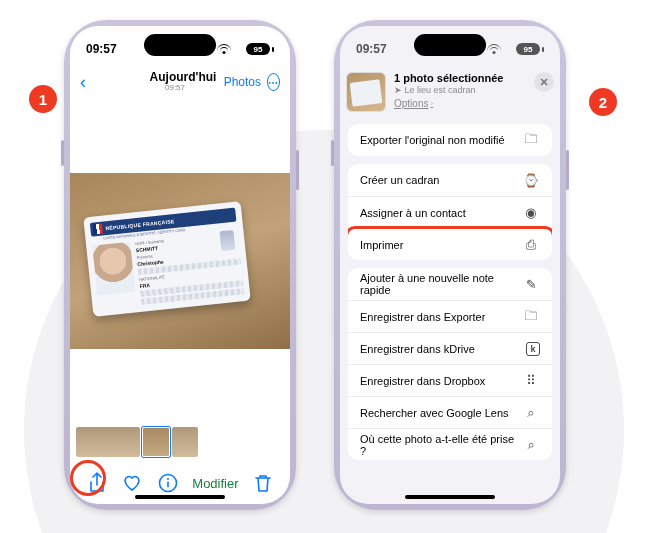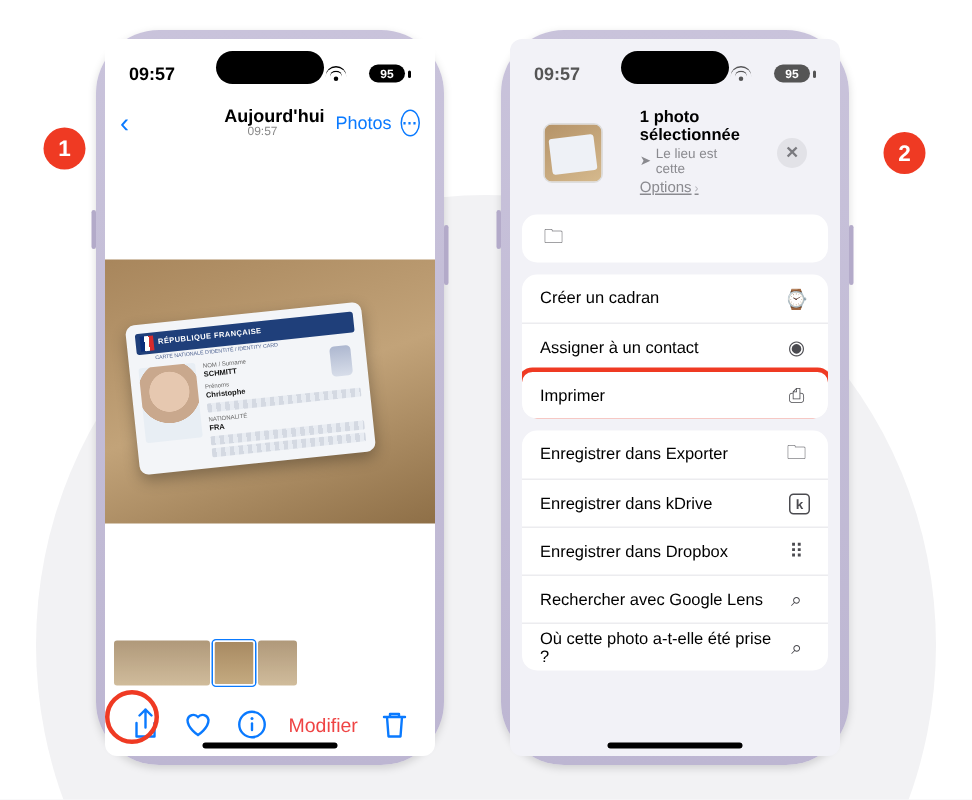--- a/index.html
+++ b/index.html
@@ -36,21 +36,21 @@
       box-shadow: 0 2px 6px rgba(0,0,0,0.15);
     }
     .phone:before, .phone:after {
       content:""; position:absolute; background:#b3aac9; border-radius:2px;
     }
     .phone:before { width:3px; height:26px; left:-3px; top:120px; }
     .phone:after  { width:3px; height:40px; right:-3px; top:130px; }
     .screen {
       width: 100%; height: 100%;
       background:#fff;
-      border-radius: 8px;
+      border-radius: 28px;
       overflow:hidden;
       position: relative;
       display:flex; flex-direction:column;
     }
     .island {
       position:absolute; top:8px; left:50%; transform:translateX(-50%);
       width:72px; height:22px; background:#000; border-radius:14px; z-index:20;
     }
     .statusbar {
       height:38px; display:flex; align-items:center; justify-content:space-between;
@@ -105,25 +105,25 @@
     .thumb { height:30px; background:linear-gradient(180deg,#a88a62,#c4aa80); border-radius:2px;}
     .thumbs .group { display:flex;}
     .thumbs .group .thumb { width:8px; border-radius:0;}
     .thumbs .group .thumb:first-child{border-radius:2px 0 0 2px;}
     .thumbs .group .thumb:last-child{border-radius:0 2px 2px 0;}
     .thumb.sel { width:28px; border:1px solid #fff; box-shadow:0 0 0 1px #0a7aff;}
     .thumb.dim { filter:grayscale(30%) brightness(1.1);}
     
     .toolbar { height:42px; display:flex; align-items:center; justify-content:space-between; padding:0 16px;}
     .tool { width:22px;height:22px; display:flex;align-items:center;justify-content:center; color:#0a7aff; font-size:18px;}
-    .modifier { font-size:13px; color:#ef4444; }
+    .modifier { font-size:13px; color:#15803d; }
 
     
     .screen2 { background:#f2f2f7; }
-    .sheet-head { background:#f2f2f7; padding:8px 22px 4px; display:flex; gap:25px; align-items:center;}
+    .sheet-head { background:#f2f2f7; padding:8px 6px 4px; display:flex; gap:8px; align-items:flex-start;}
     .mini-thumb { width:40px;height:40px;border-radius:6px;border:1px solid #ddd;background:linear-gradient(150deg,#b59368,#d5b98d);position:relative;overflow:hidden;}
     .mini-thumb:after{content:"";position:absolute;inset:8px 4px 6px 4px;background:#eef1f6;border-radius:2px;transform:rotate(-7deg);}
     .sheet-info { flex:1; }
     .sheet-title { font-size:11px; font-weight:700; }
     .sheet-sub { font-size:9px; color:#8a8a8f; display:flex;align-items:center;gap:3px;margin-top:1px;}
     .loc-ico { font-size:9px; color:#8a8a8f;}
     .opts { font-size:10px; color:#8a8a8f; margin-top:3px; display:flex;align-items:center;gap:2px;text-decoration:underline;}
     .close-x { width:20px;height:20px;border-radius:50%;background:#e2e2e7;color:#7a7a7f;display:flex;align-items:center;justify-content:center;font-size:11px;font-weight:700;}
     .actions { flex:1; overflow:auto; padding:0 8px 8px;}
     .actsect { background:#fff;border-radius:10px;margin-top:8px;overflow:hidden;}
@@ -274,50 +274,55 @@
               <span class="batt-tip" style="background:#555"></span>
           </span>
         </div>
       </div>
       <div class="sheet-head">
         <div class="mini-thumb"></div>
         <div class="sheet-info">
           <div class="sheet-title">1 photo sélectionnée</div>
           <div class="sheet-sub">
               <span class="loc-ico">➤</span>
-              <span>Le lieu est cette</span>
+              <span>Le lieu est cadran</span>
             </div>
           <div class="opts">
               <span>Options</span>
               <span style="font-size:8px;color:#b5b5bb">›</span>
             </div>
         </div>
         <div class="close-x">✕</div>
       </div>
       <div class="actions">
         <div class="actsect">
           <div class="actrow">
+              <span>Exporter l'original non modifié</span>
               <span class="icn">🗀</span>
             </div>
         </div>
         <div class="actsect">
           <div class="actrow">
               <span>Créer un cadran</span>
               <span class="icn">⌚</span>
             </div>
           <div class="actrow">
               <span>Assigner à un contact</span>
               <span class="icn">◉</span>
             </div>
           <div class="actrow hl">
               <span>Imprimer</span>
               <span class="icn">⎙</span>
             </div>
         </div>
         <div class="actsect">
+          <div class="actrow">
+              <span>Ajouter à une nouvelle note rapide</span>
+              <span class="icn">✎</span>
+            </div>
           <div class="actrow">
               <span>Enregistrer dans Exporter</span>
               <span class="icn">🗀</span>
             </div>
           <div class="actrow">
               <span>Enregistrer dans kDrive</span>
               <span class="icn" style="font-weight:700;border:1px solid #4b4b50;border-radius:3px;width:14px;height:14px;font-size:9px;line-height:12px">k</span>
             </div>
           <div class="actrow">
               <span>Enregistrer dans Dropbox</span>

